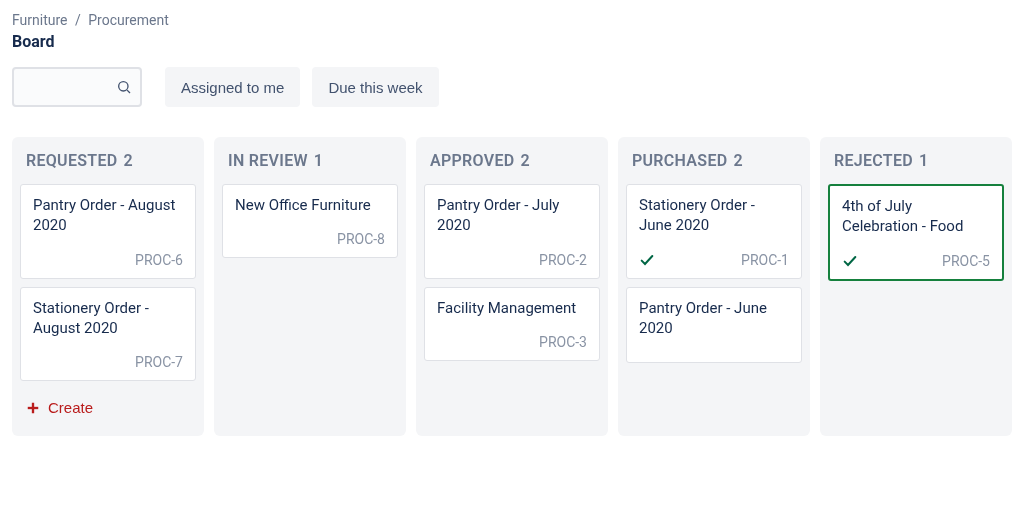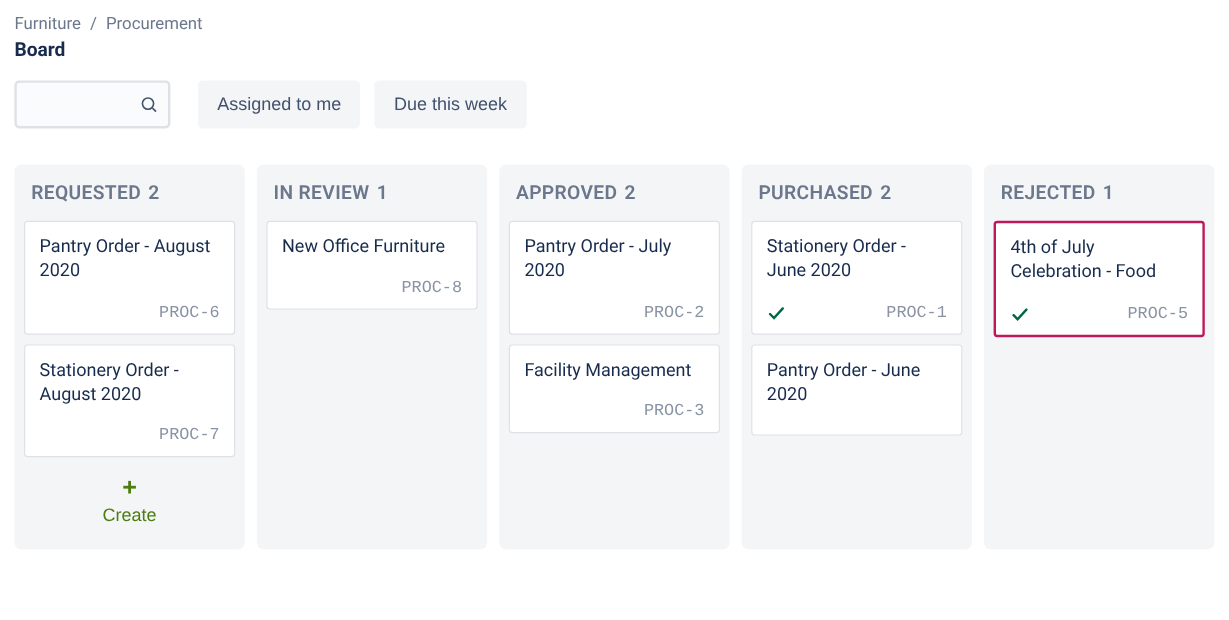--- a/index.html
+++ b/index.html
@@ -49,30 +49,30 @@
 }
 .col-head{
   font-size:16px;font-weight:600;letter-spacing:.3px;
   color:var(--muted);text-transform:uppercase;margin:0 6px 14px 6px;
   display:flex;gap:6px;
 }
 .card{
   background:#fff;border:1px solid var(--card-border);border-radius:3px;
   padding:10px 12px 8px 12px;margin-bottom:8px;cursor:pointer;
 }
-.card.sel{border:2px solid #be185d;}
+.card.sel{border:2px solid #15803d;}
 .card-title{font-size:15px;color:#172B4D;line-height:1.35;margin-bottom:16px;}
-.card-foot{display:flex;align-items:center;justify-content:space-between;min-height:18px;font-family:Liberation Mono, monospace;}
+.card-foot{display:flex;align-items:flex-start;justify-content:space-between;min-height:18px;}
 .card-foot .spacer{flex:1;}
 .card-id{font-size:14px;color:var(--card-id);}
 .check{color:var(--green);}
 .create-btn{
   display:flex;align-items:center;gap:8px;
-  padding:10px 6px;color:#4d7c0f;font-size:15px;cursor:pointer;
-  border:none;background:transparent;text-align:left;flex-direction:column;
+  padding:10px 6px;color:#b91c1c;font-size:15px;cursor:pointer;
+  border:none;background:transparent;text-align:left;
 }
 svg{display:block;}
 </style>
 </head>
 <body>
 
 <div class="breadcrumb">
   <a href="#">Furniture</a>
   <span class="sep">/</span>
   <a href="#">Procurement</a>

